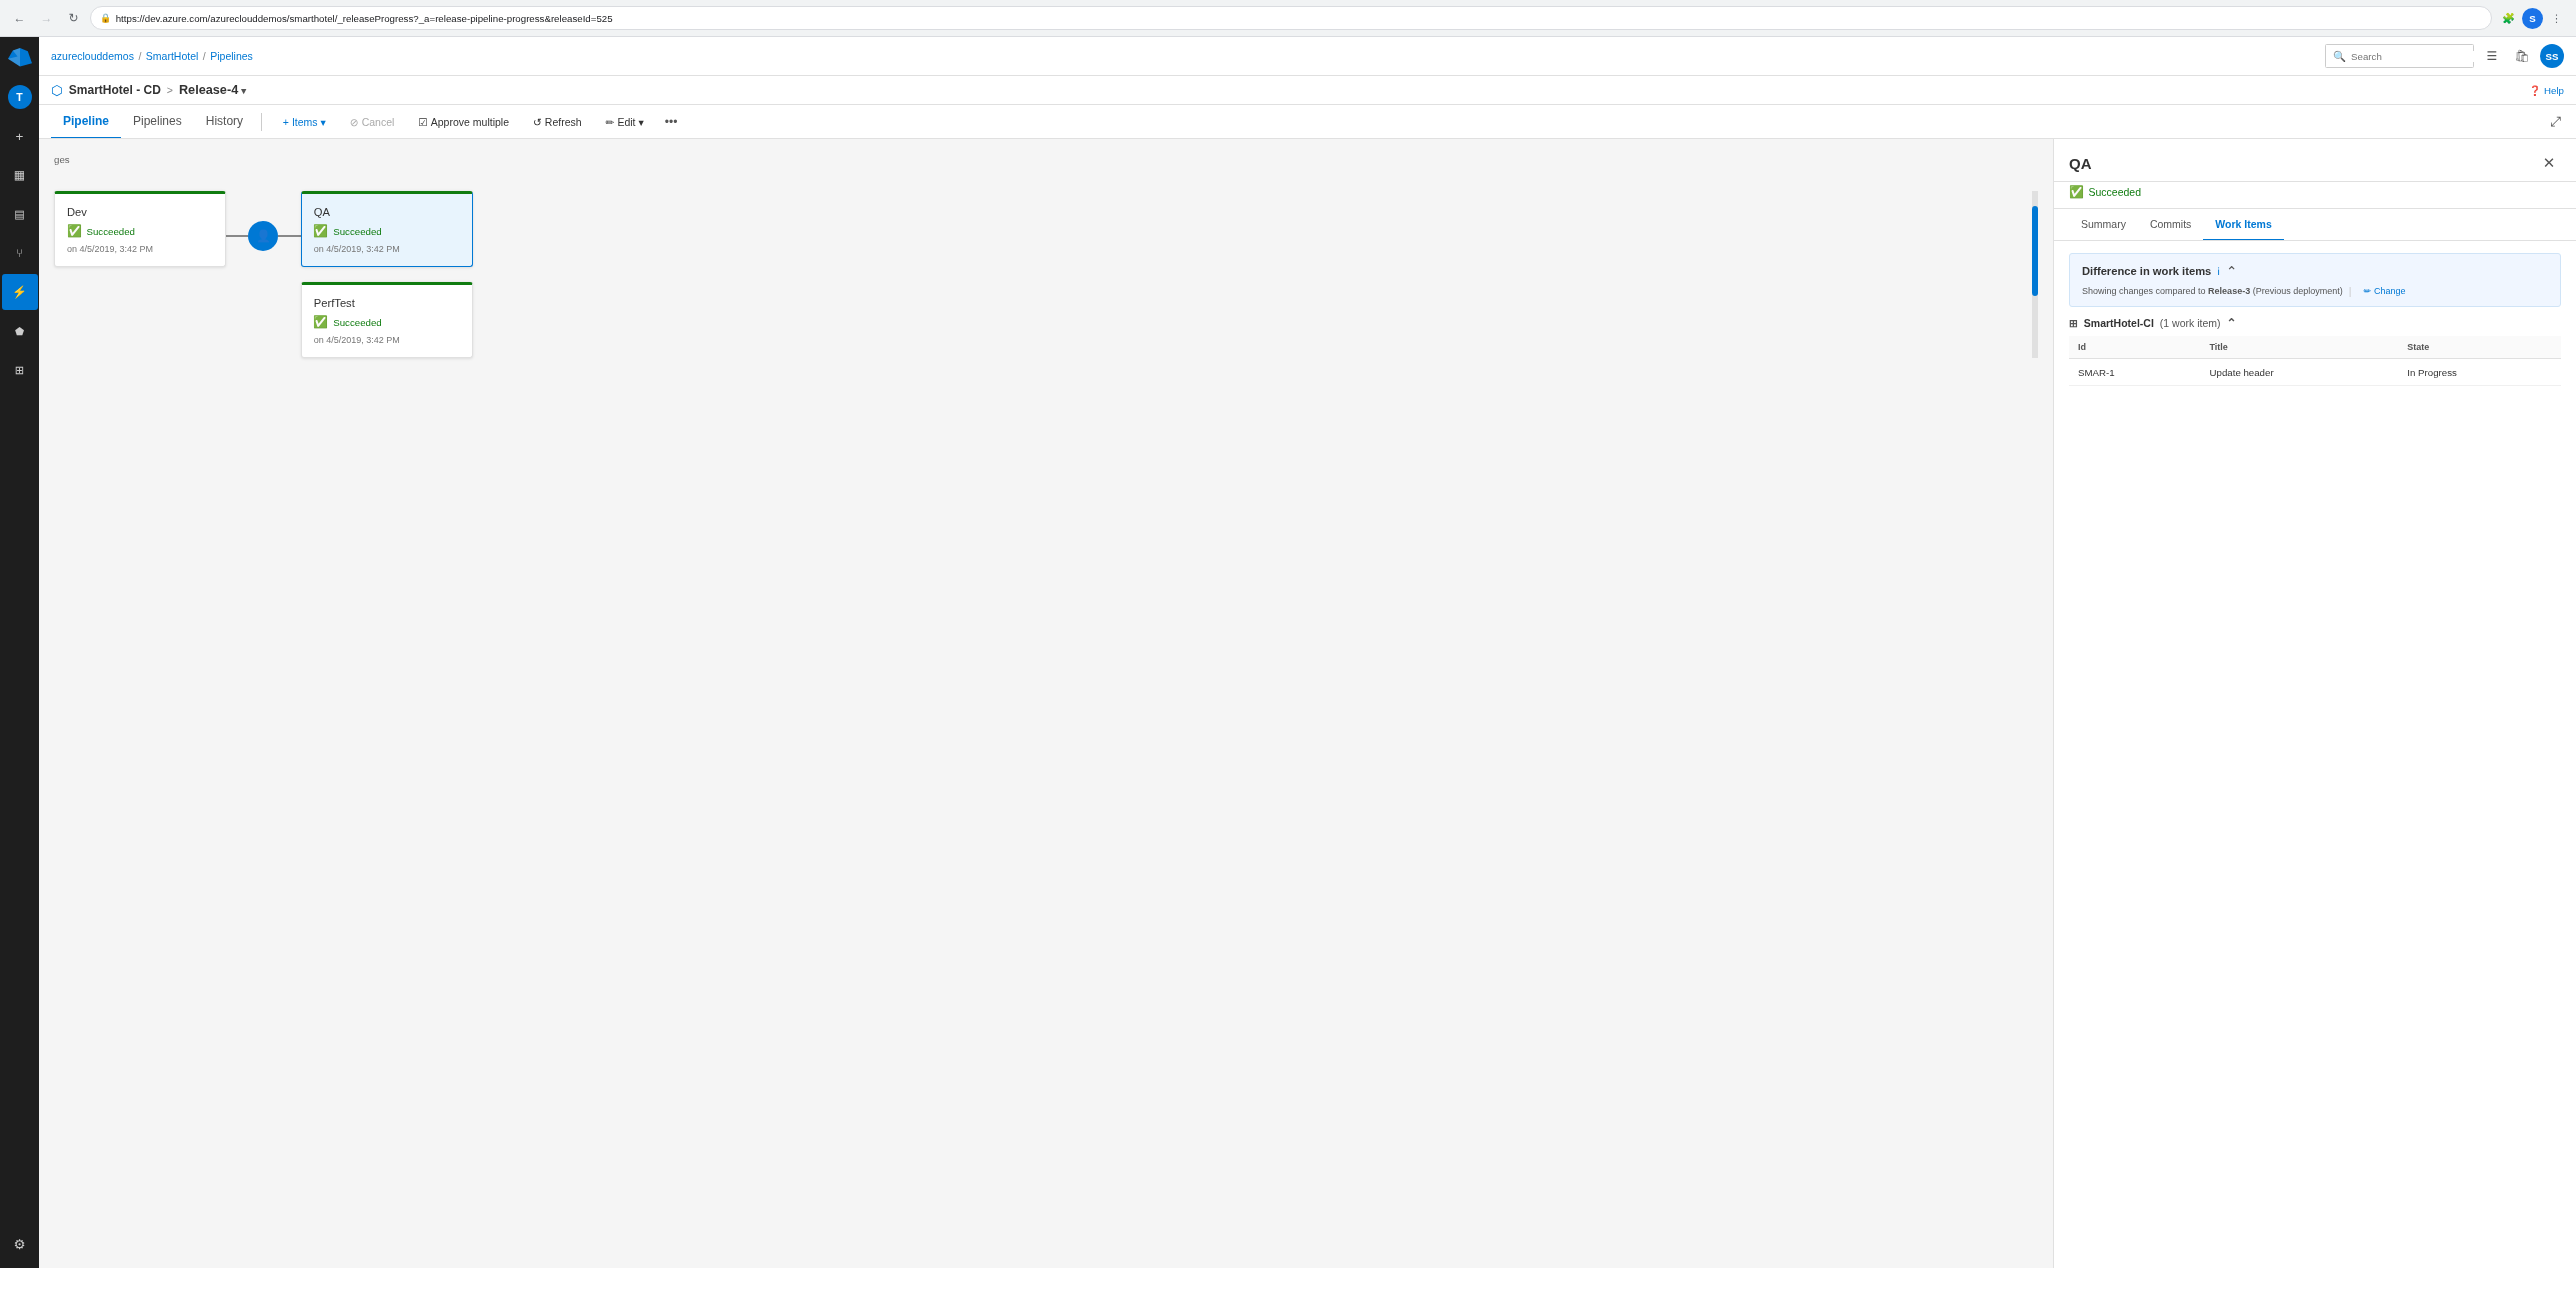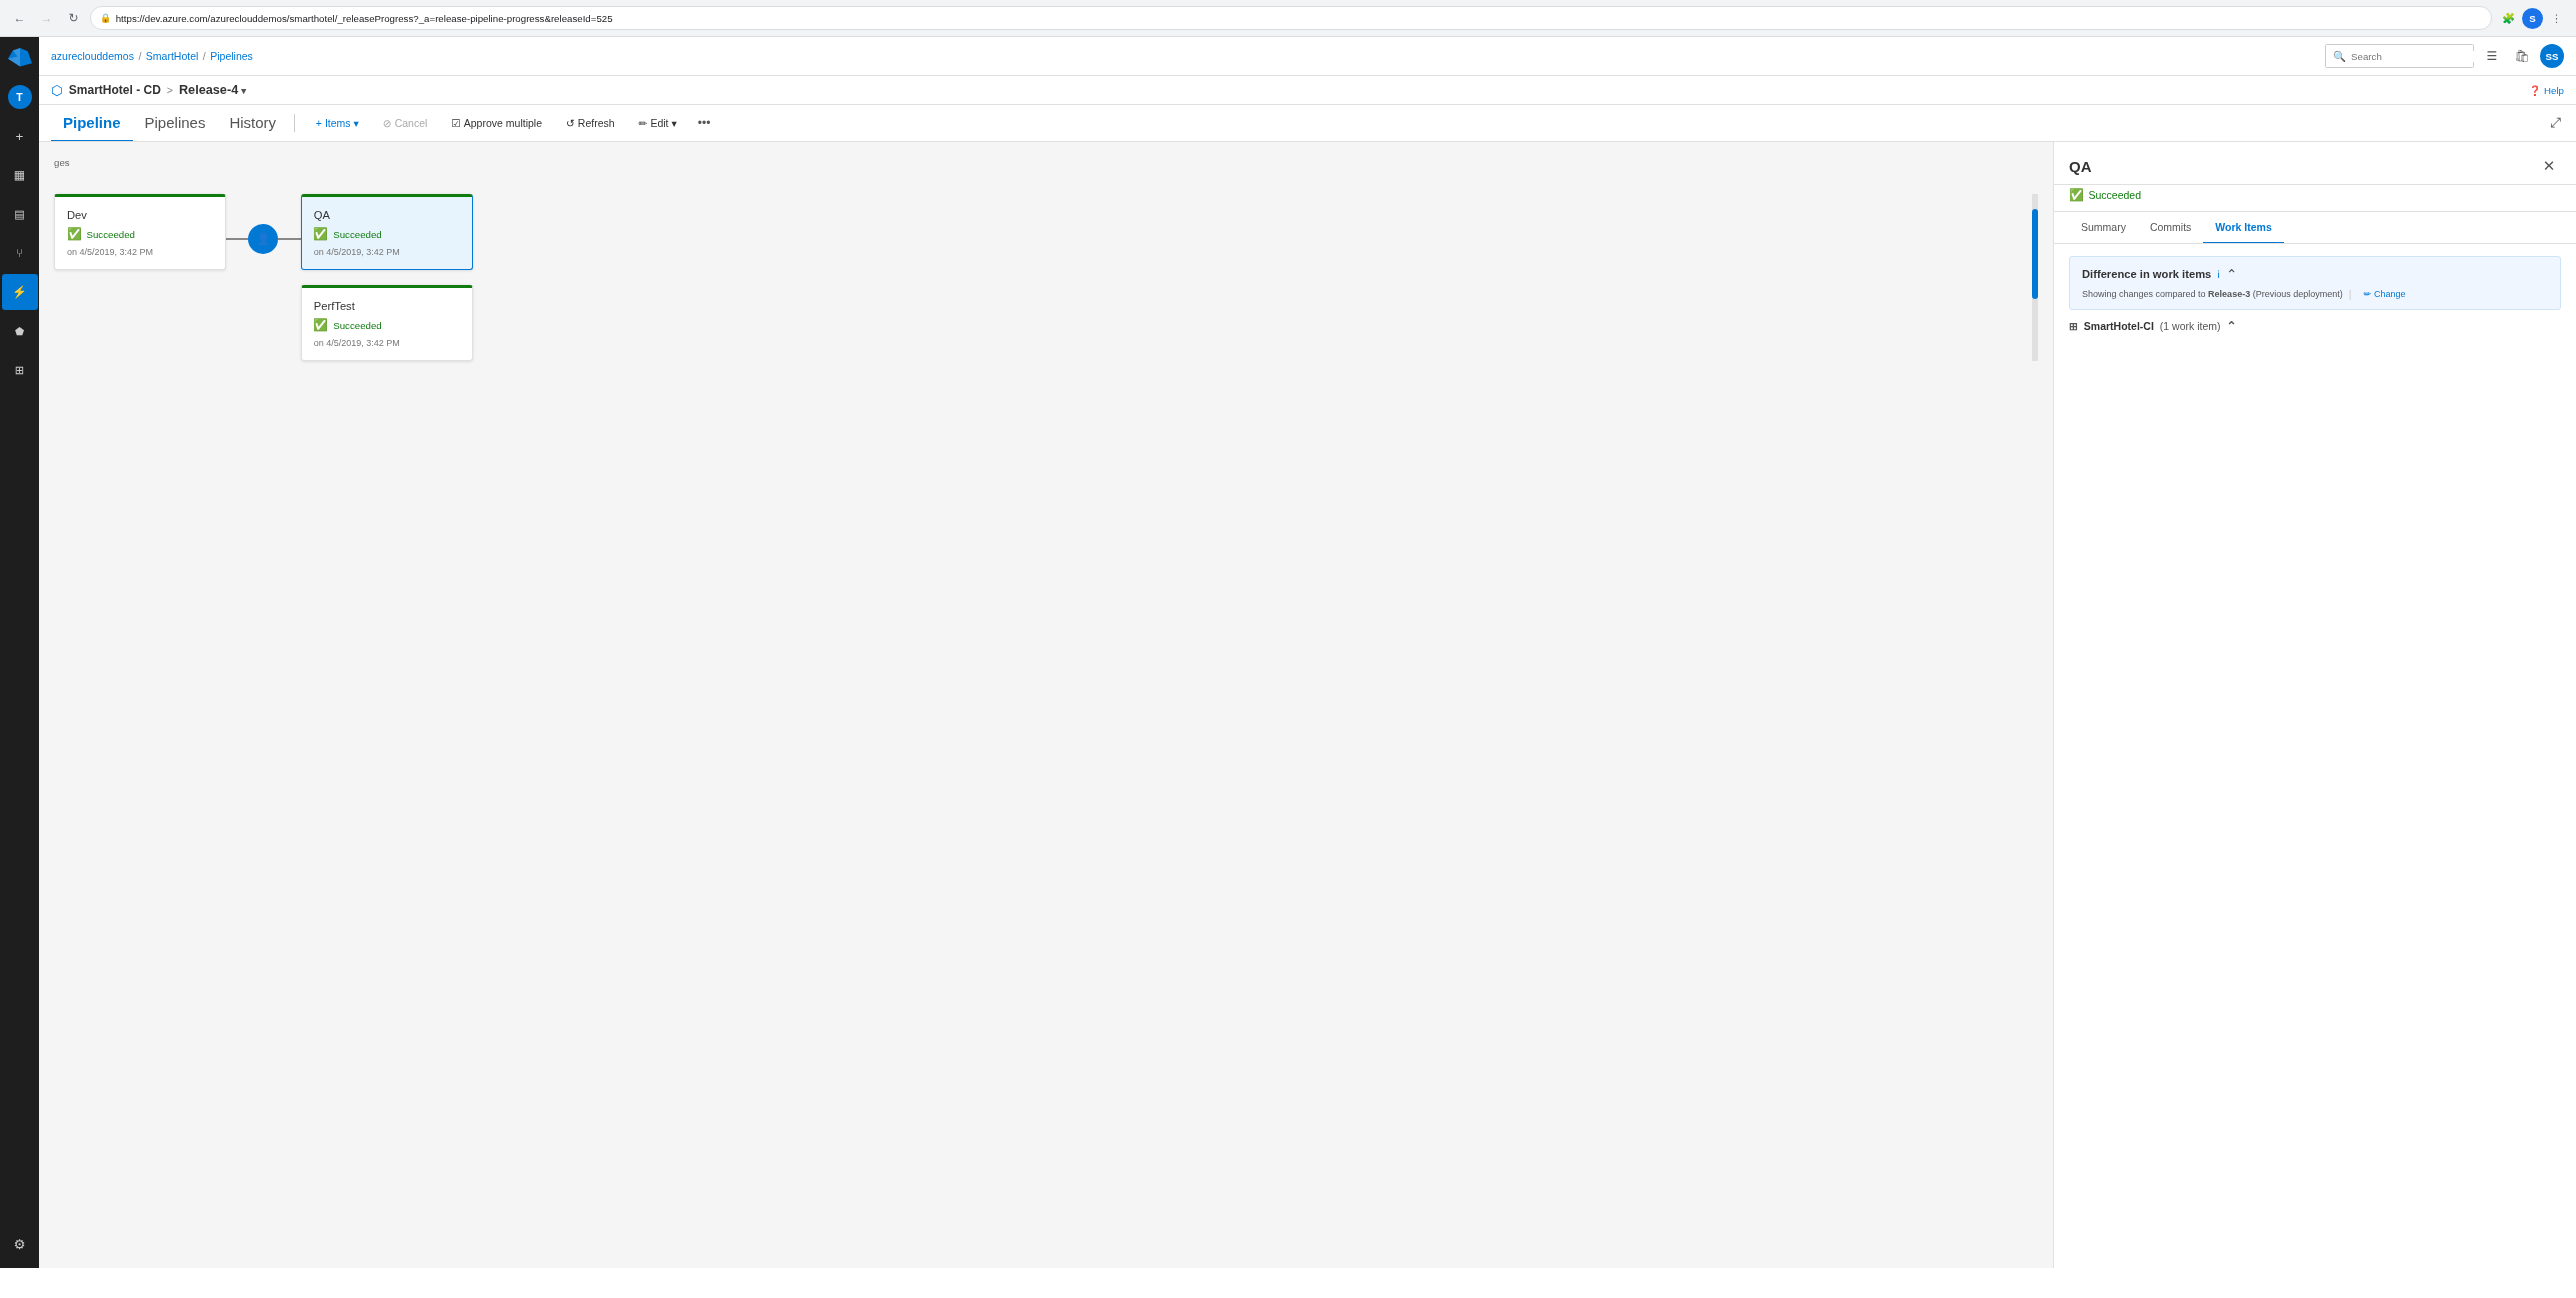--- a/index.html
+++ b/index.html
@@ -179,21 +179,21 @@
     .tab-bar {
       display: flex; align-items: center;
       padding: 0 12px;
       background: #fff;
       border-bottom: 0.7px solid #e0e0e0;
       gap: 0;
     }
     .tab-item {
       padding: 9px 12px;
       cursor: pointer;
-      font-size: 15px;
+      font-size: 12px;
       color: #555;
       border-bottom: 1.5px solid transparent;
       white-space: nowrap;
     }
     .tab-item.active { color: #0078d4; border-bottom-color: #0078d4; font-weight: 600; }
     .tab-separator { width: 0.7px; height: 18px; background: #ccc; margin: 0 6px; }
     .tab-actions {
       display: flex; align-items: center; gap: 6px;
       margin-left: 6px;
     }
@@ -589,20 +589,36 @@
           </div>
 
           <div class="artifact-section">
             <div class="artifact-header">
               <span class="artifact-icon">⊞</span>
               <span>SmartHotel-CI</span>
               <span class="artifact-count">(1 work item)</span>
               <span class="artifact-collapse">⌃</span>
             </div>
 
+            <table class="work-items-table">
+              <thead>
+                <tr>
+                  <th>Id</th>
+                  <th>Title</th>
+                  <th>State</th>
+                </tr>
+              </thead>
+              <tbody>
+                <tr>
+                  <td class="work-item-id">SMAR-1</td>
+                  <td>Update header</td>
+                  <td>In Progress</td>
+                </tr>
+              </tbody>
+            </table>
 
           </div>
         </div>
       </div>
 
     </div>
   </div>
 </div>
 
 

